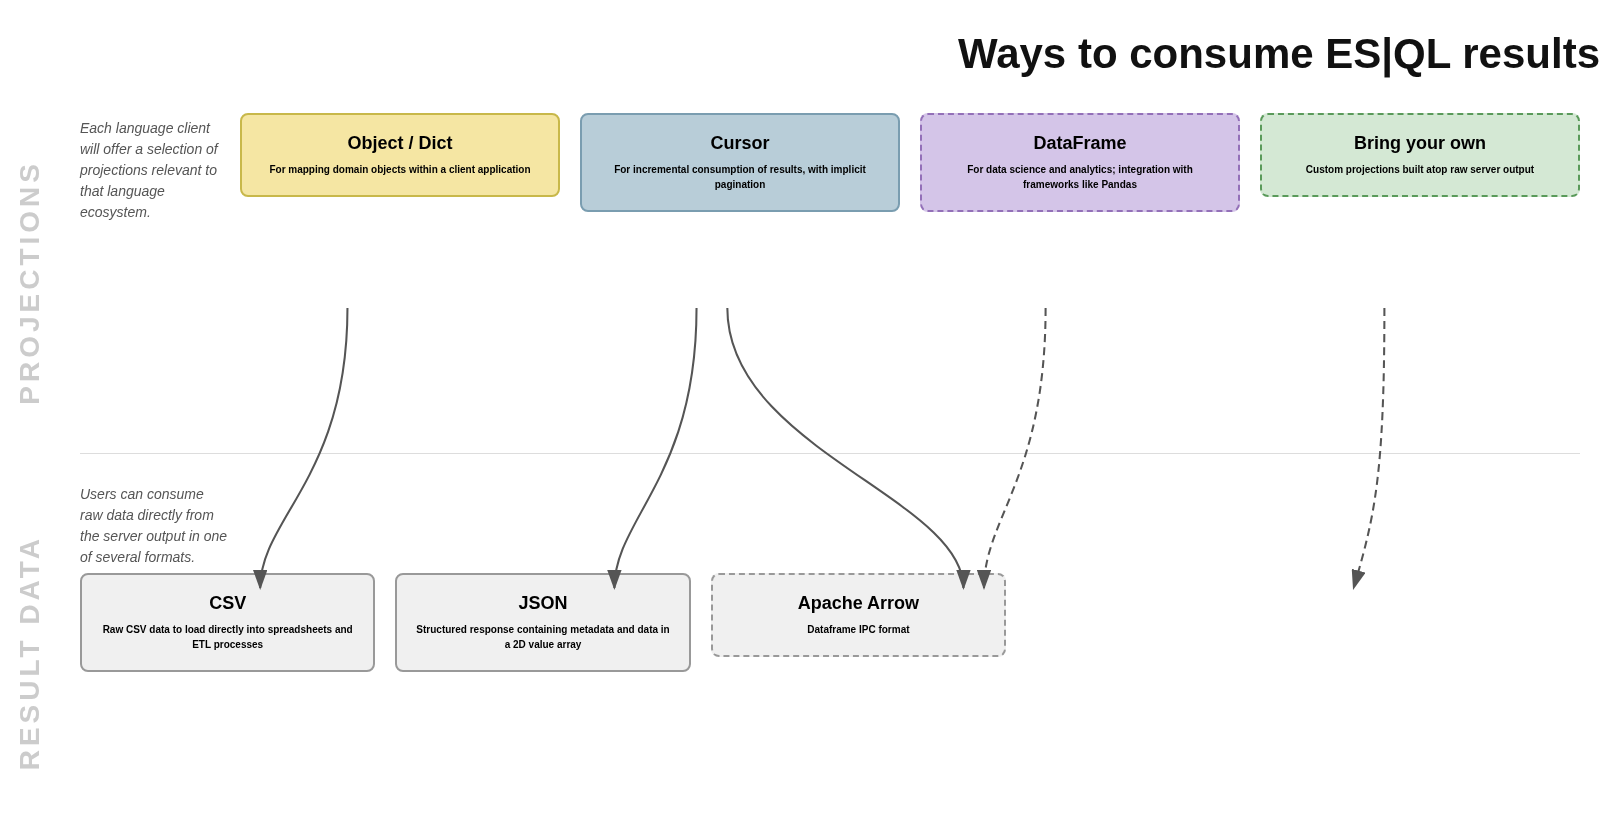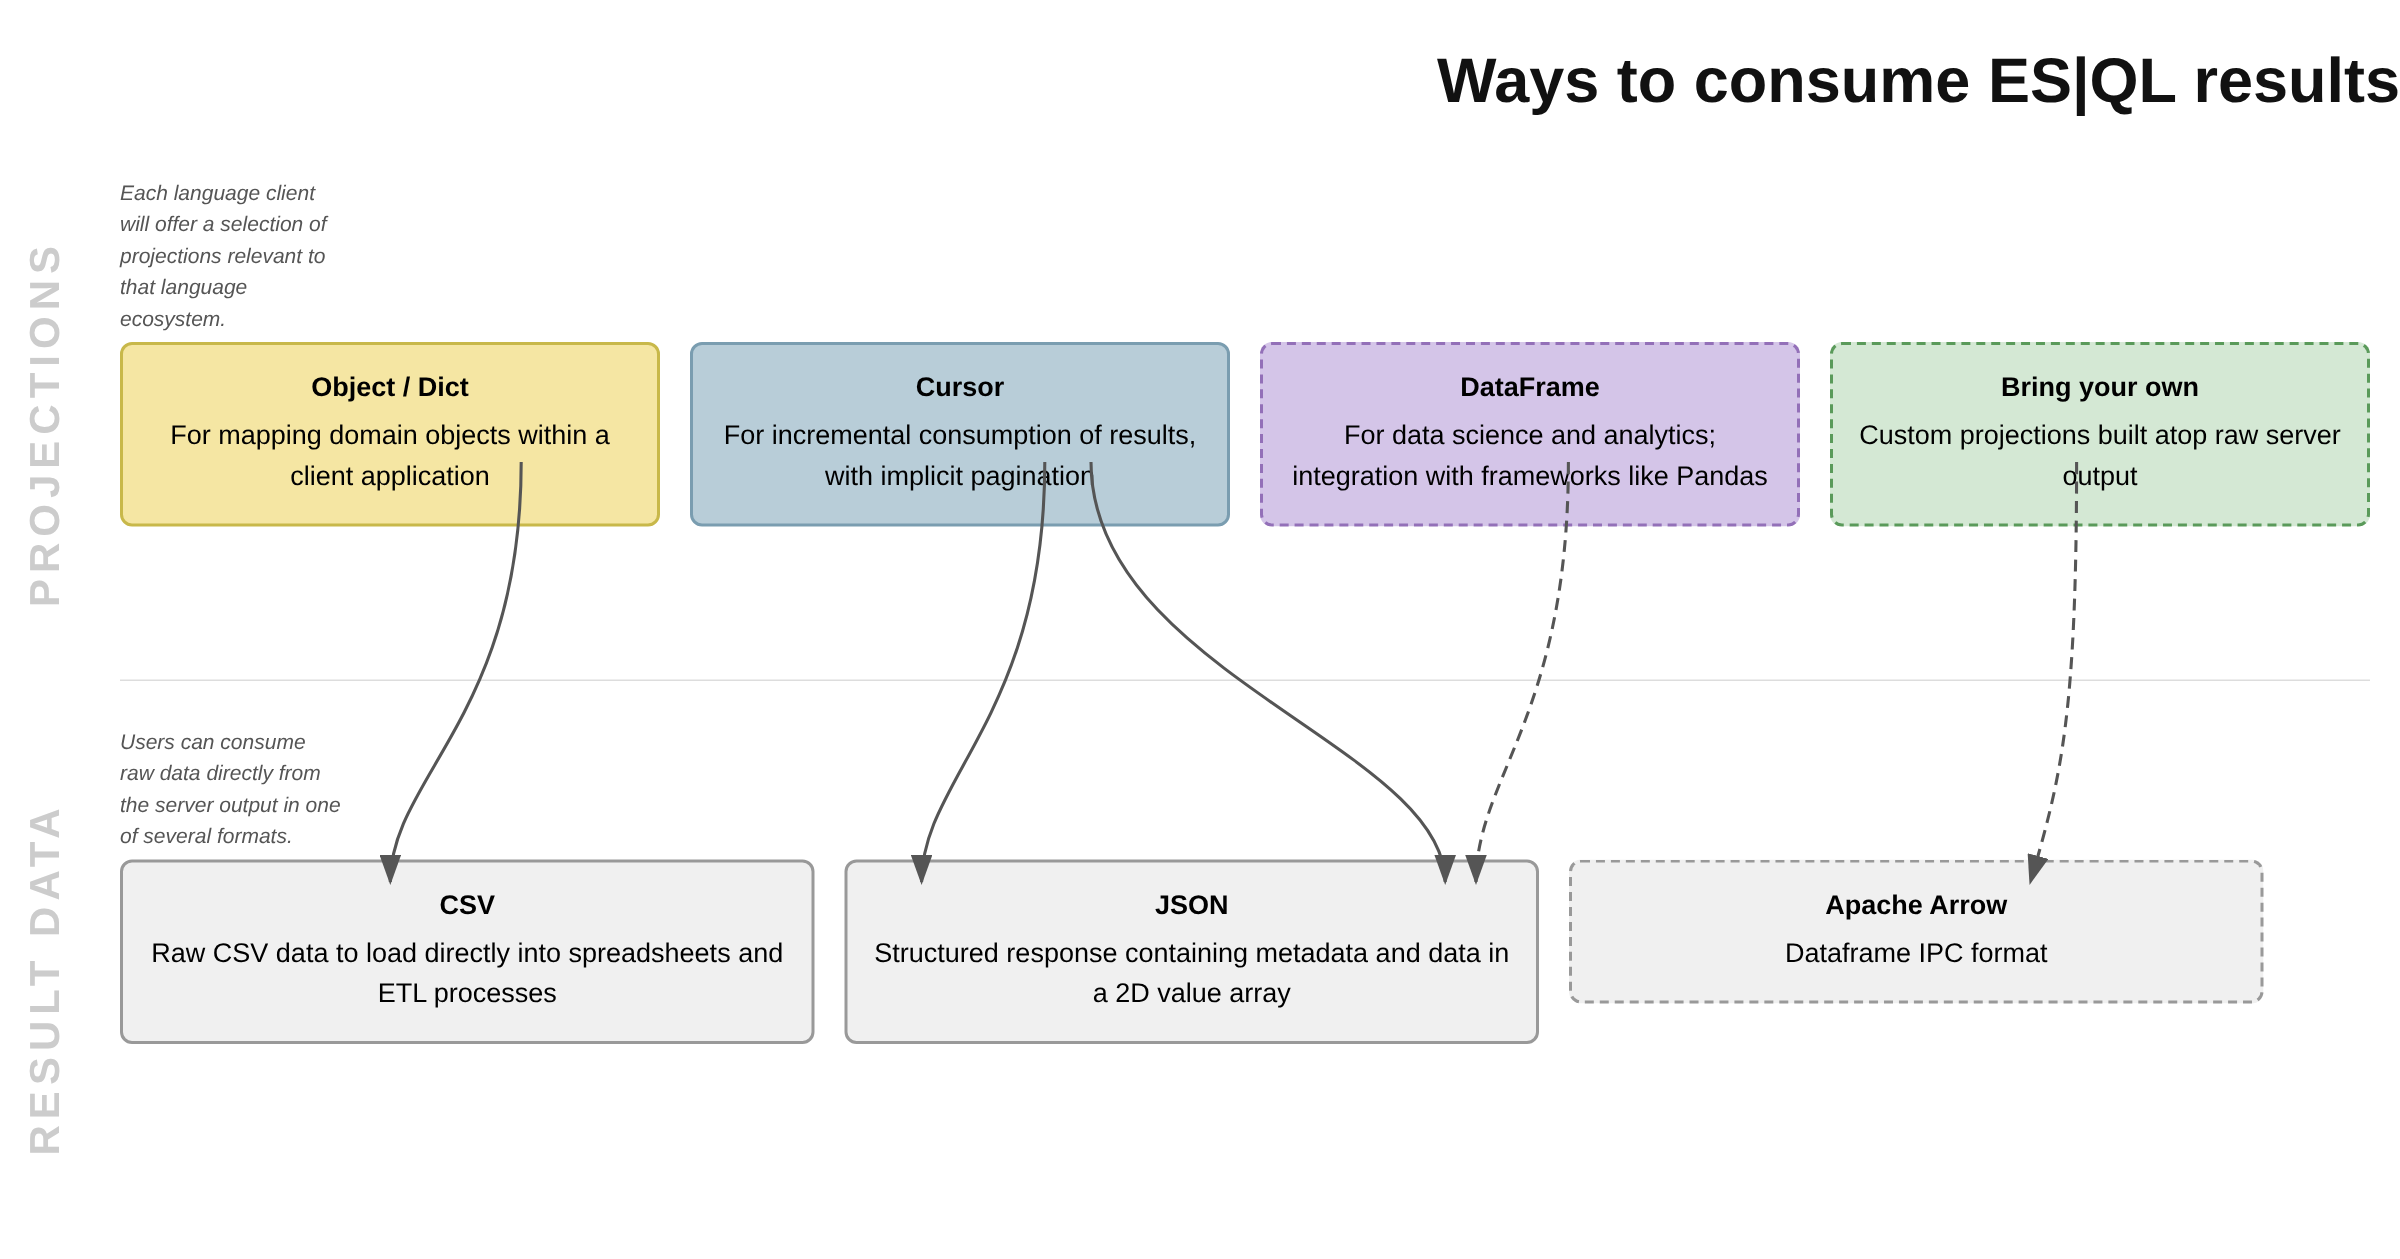--- a/index.html
+++ b/index.html
@@ -68,21 +68,21 @@
       flex: 1;
       display: flex;
       flex-direction: column;
       padding: 0 20px;
       position: relative;
     }
 
     
     .projections-row {
       display: flex;
-      flex-direction: column;
+      flex-direction: row;
       align-items: flex-start;
       height: 48%;
       padding-top: 10px;
       gap: 0;
     }
 
     .side-desc {
       width: 160px;
       font-style: italic;
       font-size: 14px;
@@ -108,22 +108,23 @@
       text-align: center;
     }
 
     .card-title {
       font-weight: 900;
       font-size: 18px;
       margin-bottom: 8px;
     }
 
     .card-desc {
-      font-size: 18px;
+      font-size: 10px;
       line-height: 1.5;
+      font-weight: bold;
     }
 
     
     .card-object {
       background: #f5e6a3;
       border: 2px solid #c8b84a;
     }
 
     
     .card-cursor {

